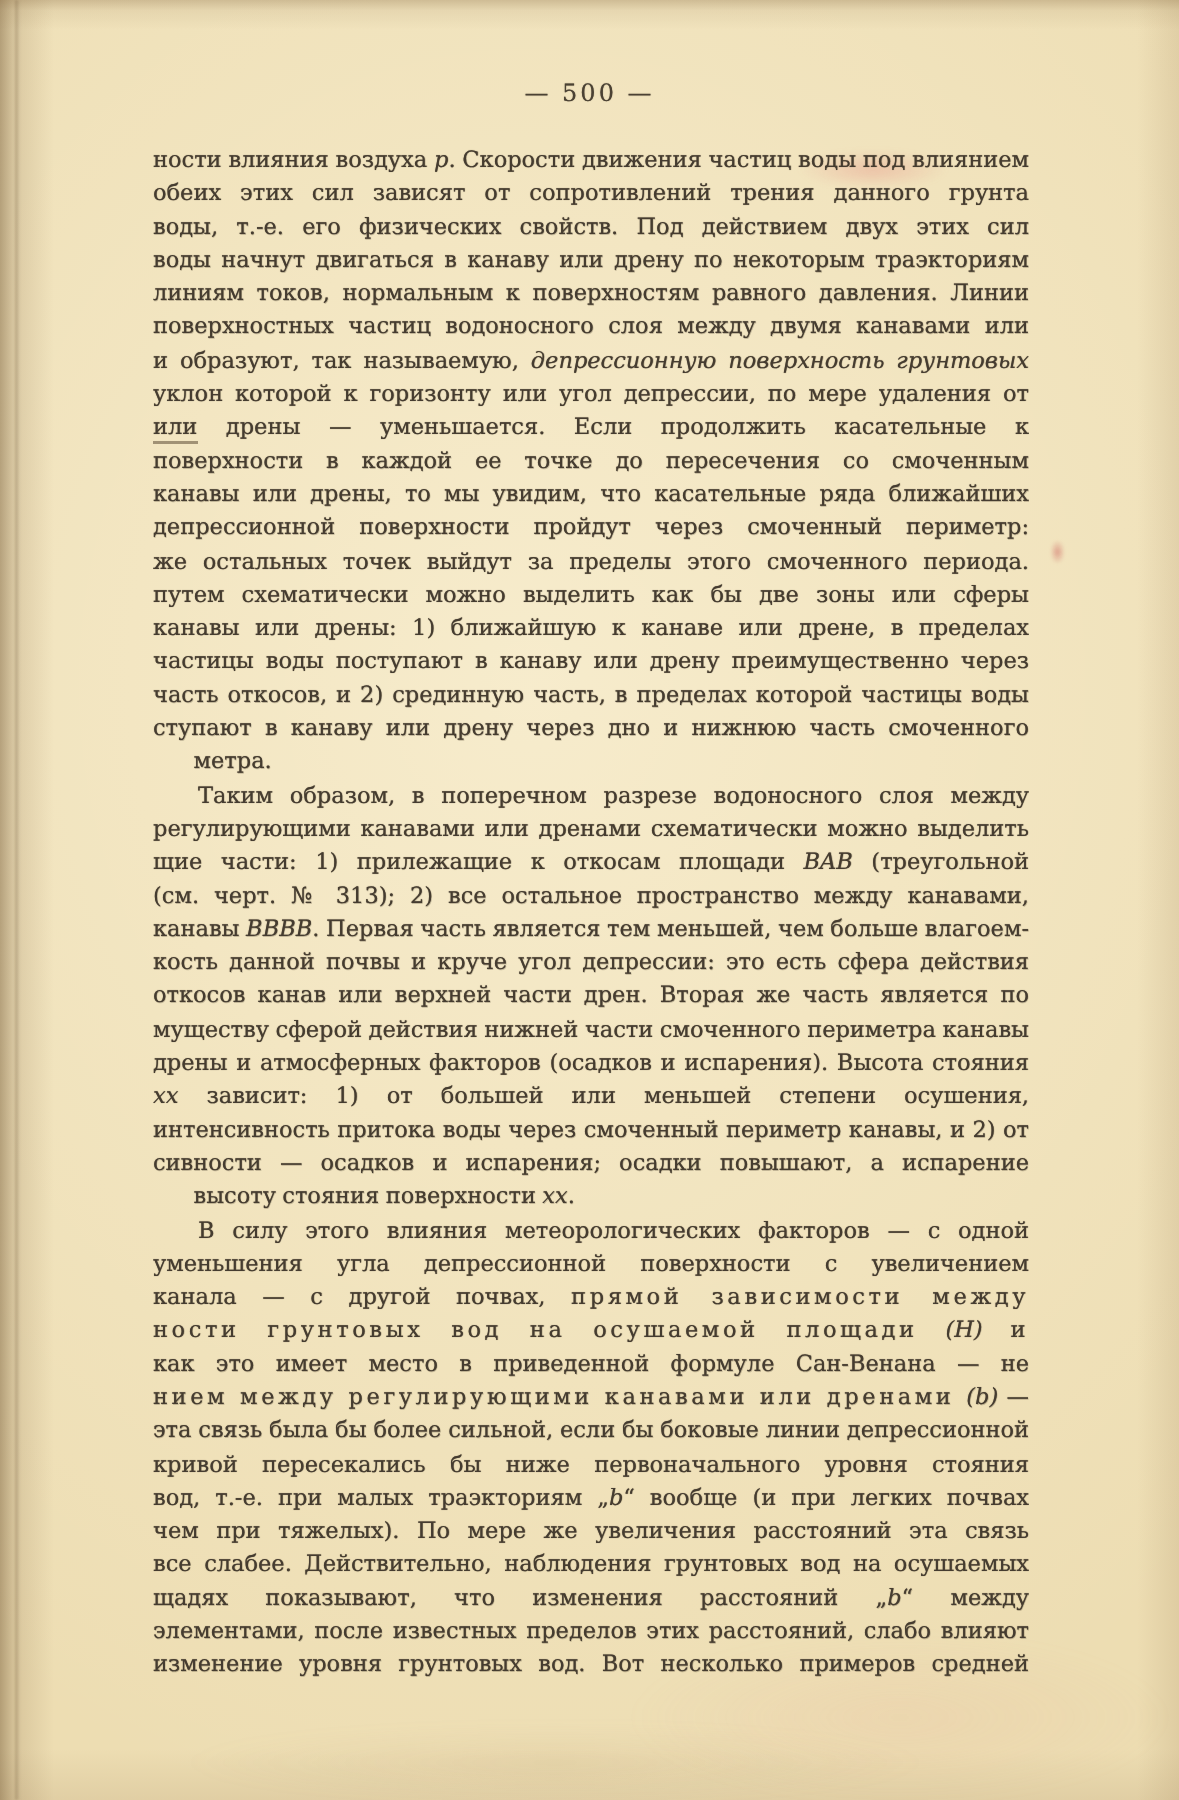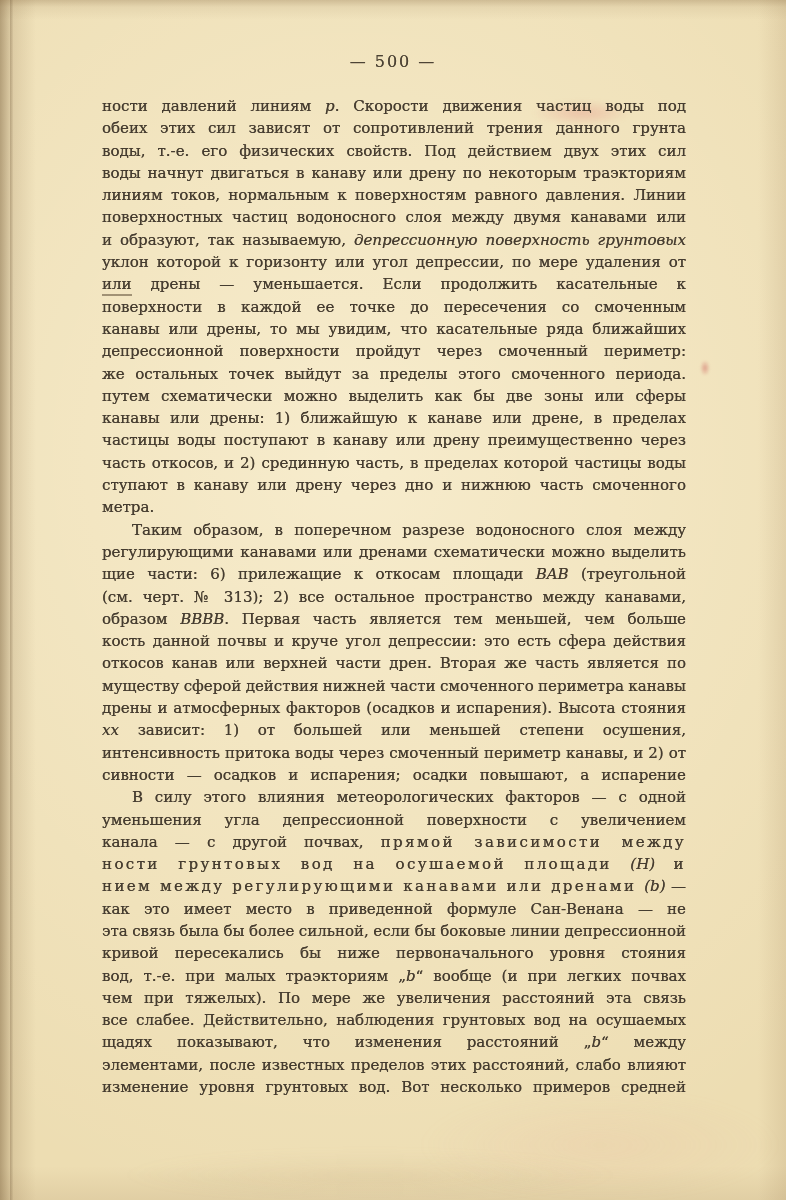--- a/index.html
+++ b/index.html
@@ -60,21 +60,21 @@
     word-spacing: -0.5px;
   }
   .para { margin: 0; }
   .line {
     line-height: 22.3px; height: 22.3px;
     overflow: hidden;
     text-align: justify;
     text-align-last: justify;
     white-space: normal;
   }
-  .line.end { text-align-last: left; }
+  .line.end { text-align-last: left; margin-left: 27px; }
   .line.indent { text-indent: 30px; }
   .it { font-style: italic; }
   .sp { letter-spacing: 0.16em; }
   .pencil-underline {
     border-bottom: 2px solid rgba(92,76,54,0.55);
     padding-bottom: 1px;
   }
 </style>
 </head>
 <body style="color: rgb(69, 60, 48);">
@@ -82,21 +82,21 @@
 <div class="crease"></div>
 <div class="stain pink-smudge"></div>
 <div class="stain red-dot"></div>
 <div class="stain bottom-tinge"></div>
 <div class="stain mottle"></div>
 
 <div class="page-number">— 500 —</div>
 
 <div class="text-block">
     <div class="para">
-      <div class="line"><span>ности давлений линиям </span><span class="it">p</span><span>. Скорости движения частиц воды под влиянием</span></div>
+      <div class="line"><span>ности влияния воздуха </span><span class="it">p</span><span>. Скорости движения частиц воды под влиянием</span></div>
       <div class="line"><span>обеих этих сил зависят от сопротивлений трения данного грунта движению</span></div>
       <div class="line"><span>воды, т.-е. его физических свойств. Под действием двух этих сил частицы</span></div>
       <div class="line"><span>воды начнут двигаться в канаву или дрену по некоторым траэкториям или</span></div>
       <div class="line"><span>линиям токов, нормальным к поверхностям равного давления. Линии токов</span></div>
       <div class="line"><span>поверхностных частиц водоносного слоя между двумя канавами или дренами</span></div>
       <div class="line"><span>и образуют, так называемую, </span><span class="it">депрессионную поверхность грунтовых вод,</span></div>
       <div class="line"><span>уклон которой к горизонту или угол депрессии, по мере удаления от канавы</span></div>
       <div class="line"><span class="pencil-underline">или</span><span> дрены — уменьшается. Если продолжить касательные к депрессионной</span></div>
       <div class="line"><span>поверхности в каждой ее точке до пересечения со смоченным периметром</span></div>
       <div class="line"><span>канавы или дрены, то мы увидим, что касательные ряда ближайших точек</span></div>
@@ -105,38 +105,39 @@
       <div class="line"><span>путем схематически можно выделить как бы две зоны или сферы действия</span></div>
       <div class="line"><span>канавы или дрены: 1) ближайшую к канаве или дрене, в пределах которой</span></div>
       <div class="line"><span>частицы воды поступают в канаву или дрену преимущественно через верхнюю</span></div>
       <div class="line"><span>часть откосов, и 2) срединную часть, в пределах которой частицы воды по-</span></div>
       <div class="line"><span>ступают в канаву или дрену через дно и нижнюю часть смоченного пери-</span></div>
       <div class="line end"><span>метра.</span></div>
     </div>
     <div class="para">
       <div class="line indent"><span>Таким образом, в поперечном разрезе водоносного слоя между двумя</span></div>
       <div class="line"><span>регулирующими канавами или дренами схематически можно выделить следую-</span></div>
-      <div class="line"><span>щие части: 6) прилежащие к откосам площади </span><span class="it">BAB</span><span> (треугольной нижнюю)</span></div>
+      <div class="line"><span>щие части: 1) прилежащие к откосам площади </span><span class="it">BAB</span><span> (треугольной нижнюю)</span></div>
       <div class="line"><span>(см. черт. № 313); 2) все остальное пространство между канавами, ограниченное</span></div>
-      <div class="line"><span>образом </span><span class="it">BBBB</span><span>. Первая часть является тем меньшей, чем больше влагоем-</span></div>
+      <div class="line"><span>канавы </span><span class="it">BBBB</span><span>. Первая часть является тем меньшей, чем больше влагоем-</span></div>
       <div class="line"><span>кость данной почвы и круче угол депрессии: это есть сфера действия боковых</span></div>
       <div class="line"><span>откосов канав или верхней части дрен. Вторая же часть является по преи-</span></div>
       <div class="line"><span>муществу сферой действия нижней части смоченного периметра канавы или</span></div>
       <div class="line"><span>дрены и атмосферных факторов (осадков и испарения). Высота стояния линии</span></div>
       <div class="line"><span class="it">xx</span><span> зависит: 1) от большей или меньшей степени осушения, обуславливающей</span></div>
       <div class="line"><span>интенсивность притока воды через смоченный периметр канавы, и 2) от интен-</span></div>
       <div class="line"><span>сивности — осадков и испарения; осадки повышают, а испарение понижает</span></div>
+      <div class="line end"><span>высоту стояния поверхности </span><span class="it">xx</span><span>.</span></div>
     </div>
     <div class="para">
       <div class="line indent"><span>В силу этого влияния метеорологических факторов — с одной стороны и</span></div>
       <div class="line"><span>уменьшения угла депрессионной поверхности с увеличением расстояния от</span></div>
       <div class="line"><span>канала — с другой почвах, </span><span class="sp">прямой зависимости между пониже-</span></div>
       <div class="line"><span class="sp">ности грунтовых вод на осушаемой площади </span><span class="it">(H)</span><span class="sp"> и расстоя-</span></div>
+      <div class="line"><span>как это имеет место в приведенной формуле Сан-Венана — не </span></div>
       <div class="line"><span class="sp">нием между регулирующими канавами или дренами </span><span class="it">(b)</span><span> —</span></div>
-      <div class="line"><span>как это имеет место в приведенной формуле Сан-Венана — не </span></div>
       <div class="line"><span>эта связь была бы более сильной, если бы боковые линии депрессионной</span></div>
       <div class="line"><span>кривой пересекались бы ниже первоначального уровня стояния грунтовых</span></div>
       <div class="line"><span>вод, т.-е. при малых траэкториям „</span><span class="it">b</span><span>“ вообще (и при легких почвах больше,</span></div>
       <div class="line"><span>чем при тяжелых). По мере же увеличения расстояний эта связь становится</span></div>
       <div class="line"><span>все слабее. Действительно, наблюдения грунтовых вод на осушаемых пло-</span></div>
       <div class="line"><span>щадях показывают, что изменения расстояний „</span><span class="it">b</span><span>“ между регулирующими</span></div>
       <div class="line"><span>элементами, после известных пределов этих расстояний, слабо влияют на</span></div>
       <div class="line"><span>изменение уровня грунтовых вод. Вот несколько примеров средней глубины</span></div>
     </div>
   </div>

